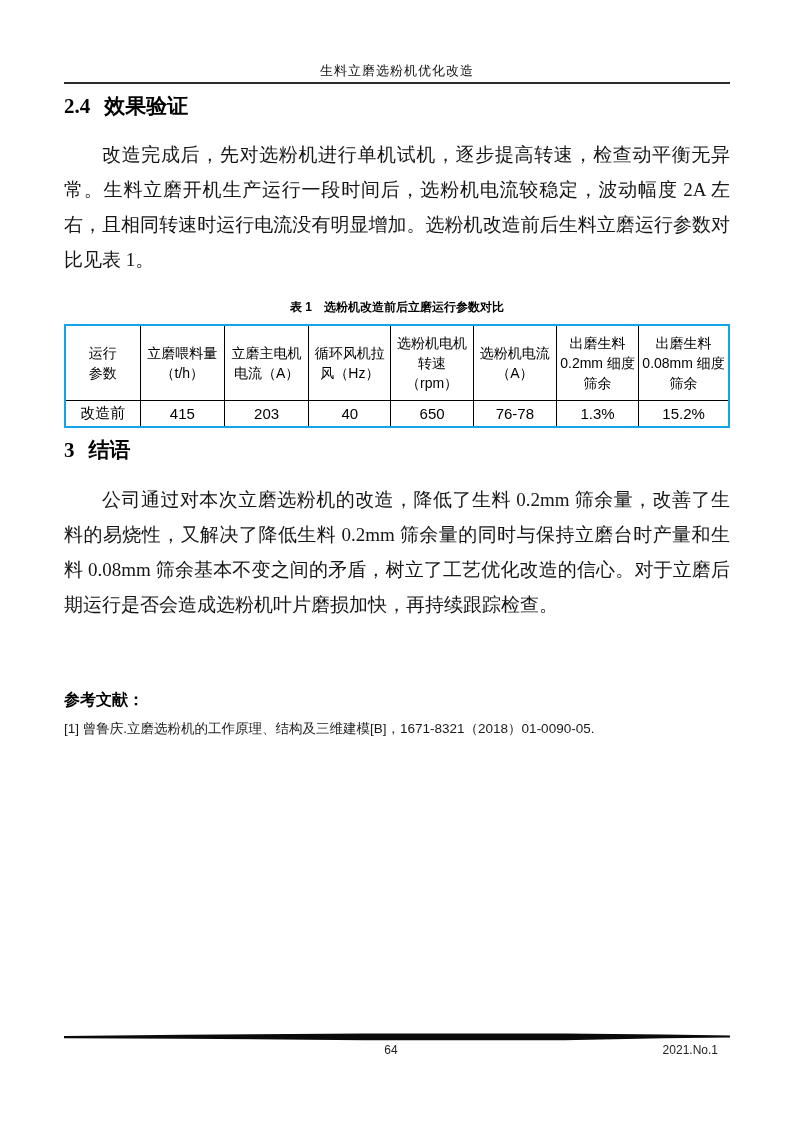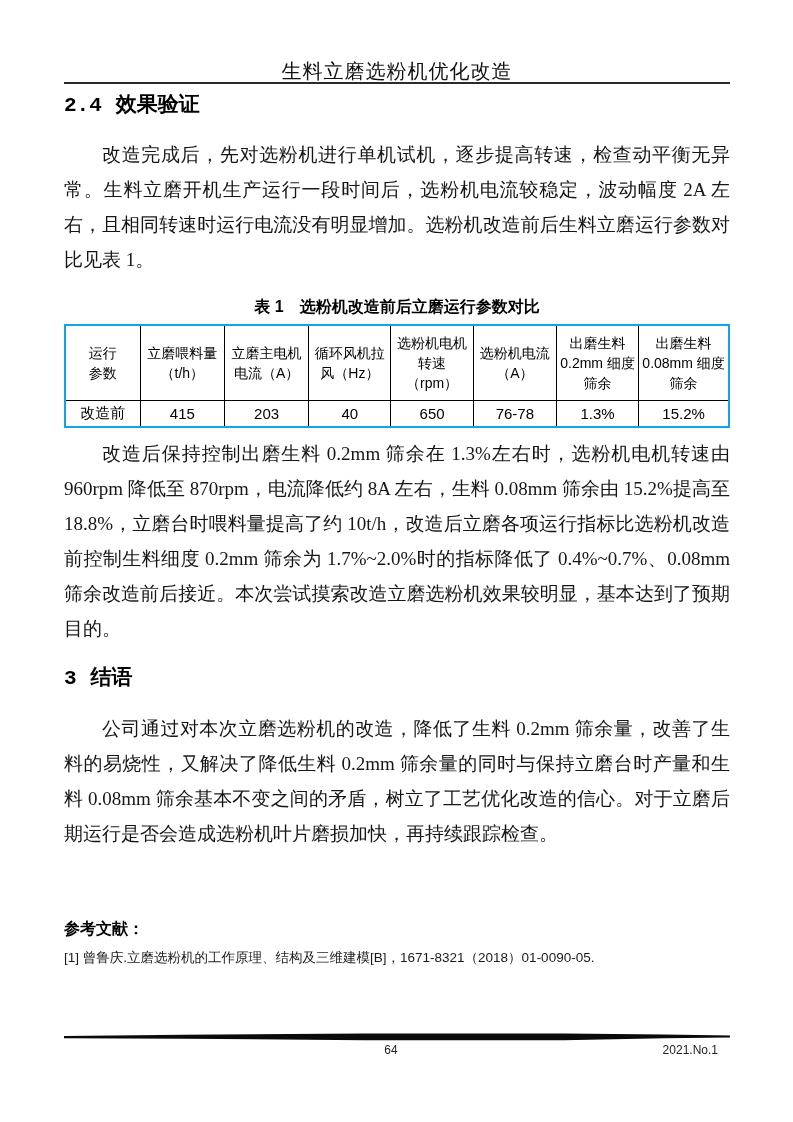--- a/index.html
+++ b/index.html
@@ -10,30 +10,30 @@
     box-sizing:border-box;
     padding:0 63px 0 64px;
     font-family:"Liberation Serif","DejaVu Serif",serif;
     color:#111;
     overflow:hidden;
   }
   
   .running-header{
     margin-top:62px;
     text-align:center;
-    font-size:20px;
+    font-size:13px;
     line-height:18px;
     letter-spacing:1px;
     padding-bottom:2px;
     border-bottom:2px solid #2b2b2b;
   }
   
   .sec-heading{
     margin-top:8px;
-    font-family:Liberation Mono, monospace;
+    font-family:Liberation Serif, serif;
     font-weight:bold;
     font-size:21px;
     line-height:28px;
     color:#000;
   }
   .sec-heading .sec-num{margin-right:14px;}
   
   .body-para{
     margin-top:2px;
     font-size:19px;
@@ -42,21 +42,21 @@
     text-indent:2em;
     color:#161616;
   }
   .body-para.after-table{margin-top:8px;}
   
   .tbl-caption{
     margin-top:4px;
     text-align:center;
     font-family:"Liberation Sans","DejaVu Sans",sans-serif;
     font-weight:bold;
-    font-size:16px;
+    font-size:12px;
     line-height:22px;
     color:#000;
   }
   
   table.tbl{
     margin-top:6px;
     border-collapse:collapse;
     width:666px;
     table-layout:fixed;
     font-family:"Liberation Sans","DejaVu Sans",sans-serif;
@@ -163,21 +163,20 @@
         <td>203</td>
         <td>40</td>
         <td>650</td>
         <td>76-78</td>
         <td>1.3%</td>
         <td>15.2%</td>
       </tr>
     </tbody>
   </table>
 
-  <p class="body-para after-table">改造后保持控制出磨生料 0.2mm 筛余在 1.3%左右时，选粉机电机转速由 960rpm 降低至 870rpm，电流降低约 8A 左右，生料 0.08mm 筛余由 15.2%提高至 18.8%，立磨台时喂料量提高了约 10t/h，改造后立磨各项运行指标比选粉机改造前控制生料细度 0.2mm 筛余为 1.7%~2.0%时的指标降低了 0.4%~0.7%、0.08mm 筛余改造前后接近。本次尝试摸索改造立磨选粉机效果较明显，基本达到了预期目的。</p>
 
   <h2 class="sec-heading"><span class="sec-num">3</span><span>结语</span></h2>
 
   <p class="body-para">公司通过对本次立磨选粉机的改造，降低了生料 0.2mm 筛余量，改善了生料的易烧性，又解决了降低生料 0.2mm 筛余量的同时与保持立磨台时产量和生料 0.08mm 筛余基本不变之间的矛盾，树立了工艺优化改造的信心。对于立磨后期运行是否会造成选粉机叶片磨损加快，再持续跟踪检查。</p>
 
   <div class="refs-heading">参考文献：</div>
   <div class="ref-item">[1]  曾鲁庆.立磨选粉机的工作原理、结构及三维建模[B]，1671-8321（2018）01-0090-05.</div>
 
   <div class="footer">
     <svg class="footer-rule" viewBox="0 0 666 8" preserveAspectRatio="none">

